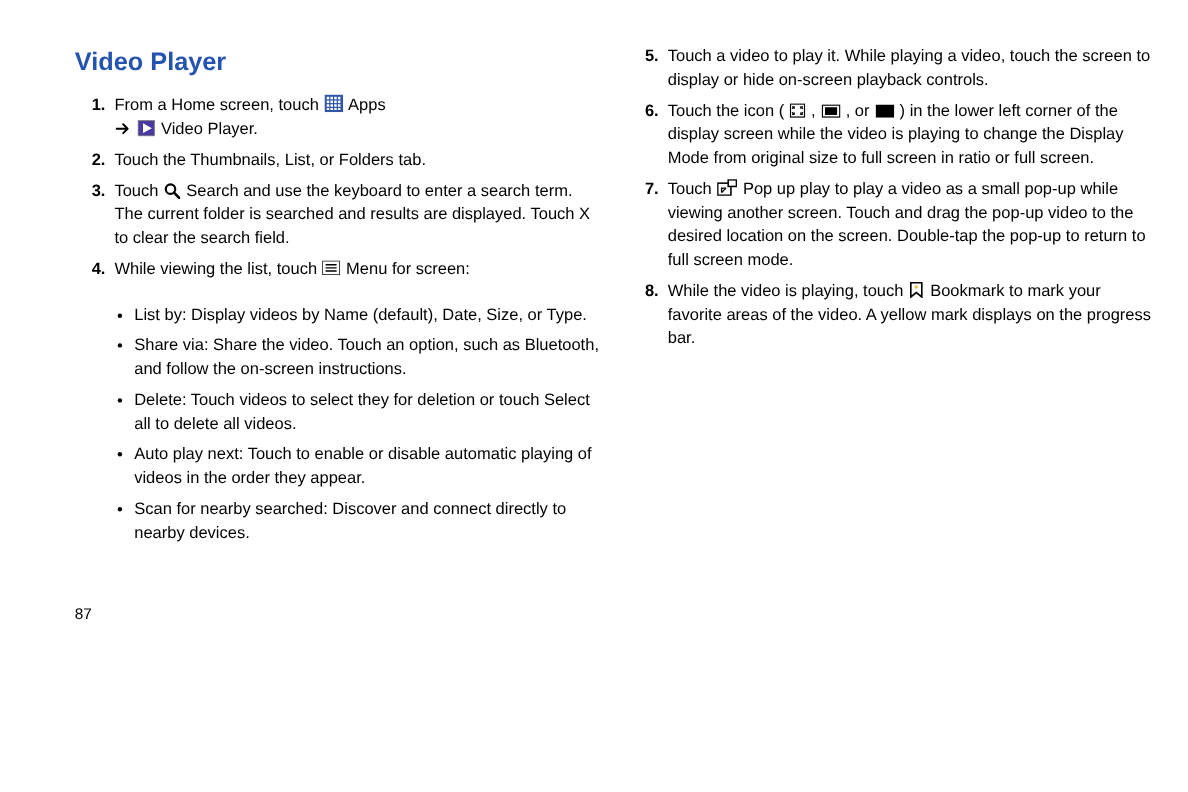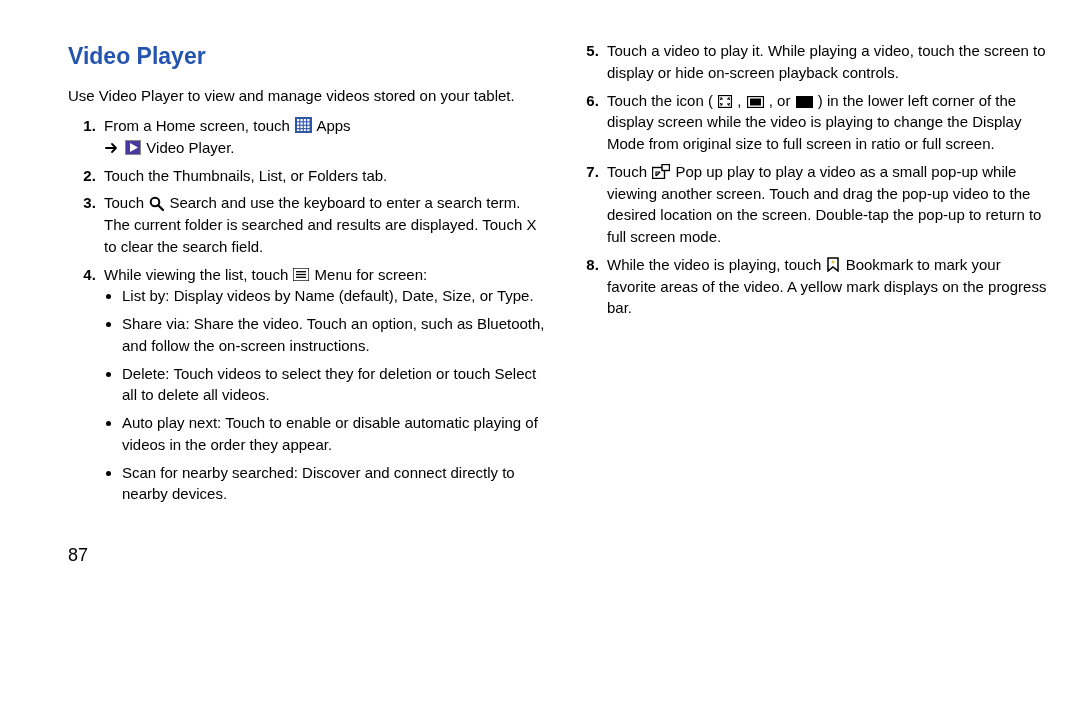--- a/index.html
+++ b/index.html
@@ -42,32 +42,32 @@
   }
   ol.steps > li {
     margin-bottom: 6px;
     padding-left: 4px;
   }
   ol.steps > li::marker {
     font-weight: bold;
   }
   ul.bullets {
     list-style: disc;
-    margin: 0 0 0 0;
+    margin: 20px 0 0 0;
     padding-left: 18px;
   }
   ul.bullets > li {
     margin-bottom: 6px;
   }
   .b { font-weight: normal; }
   .page-number {
     position: absolute;
     left: 68px;
     bottom: 20px;
-    font-size: 18px;
+    font-size: 14px;
   }
 
   
   .ico {
     display: inline-block;
     vertical-align: -2px;
     width: 14px;
     height: 14px;
     position: relative;
     margin: 0 1px;
@@ -88,21 +88,20 @@
 
   svg { display: block; }
 </style>
 </head>
 <body>
 
 <div class="page">
 
   <div class="col">
     <h1 class="title">Video Player</h1>
-    <p class="intro">Use Video Player to view and manage videos stored on your tablet.</p>
 
     <ol class="steps" start="1">
       <li>
         <span>From a Home screen, touch </span>
         <span class="ico ico-apps">
           <svg viewBox="0 0 17 16">
               <rect x="0" y="0" width="17" height="16" fill="#2f55a7"></rect>
             <g fill="#ffffff">
               <rect x="2" y="2" width="2.3" height="2.3"></rect>
                 <rect x="5.4" y="2" width="2.3" height="2.3"></rect>

